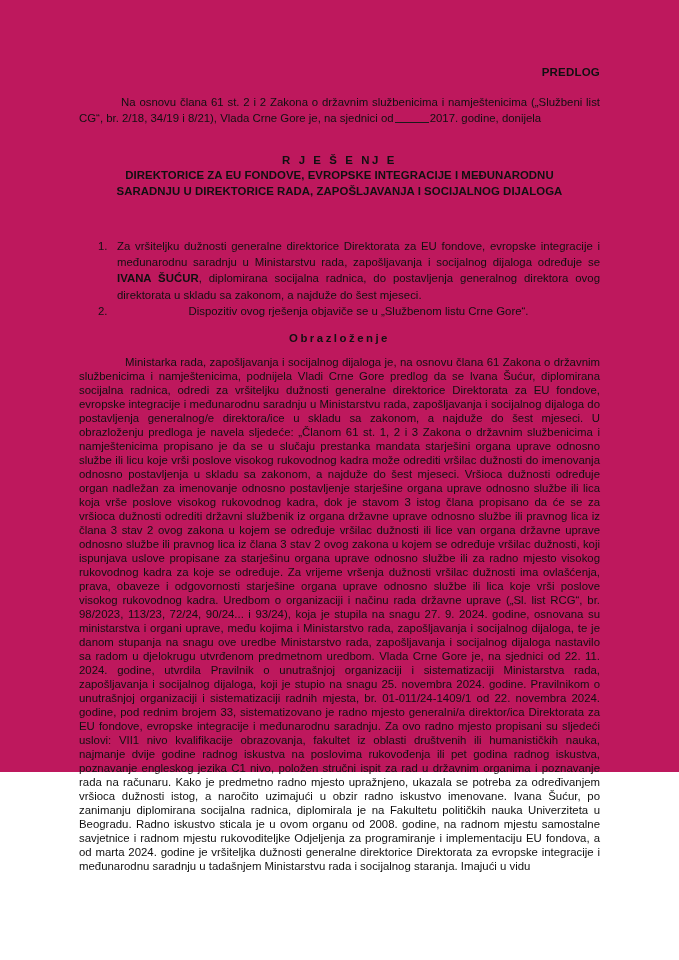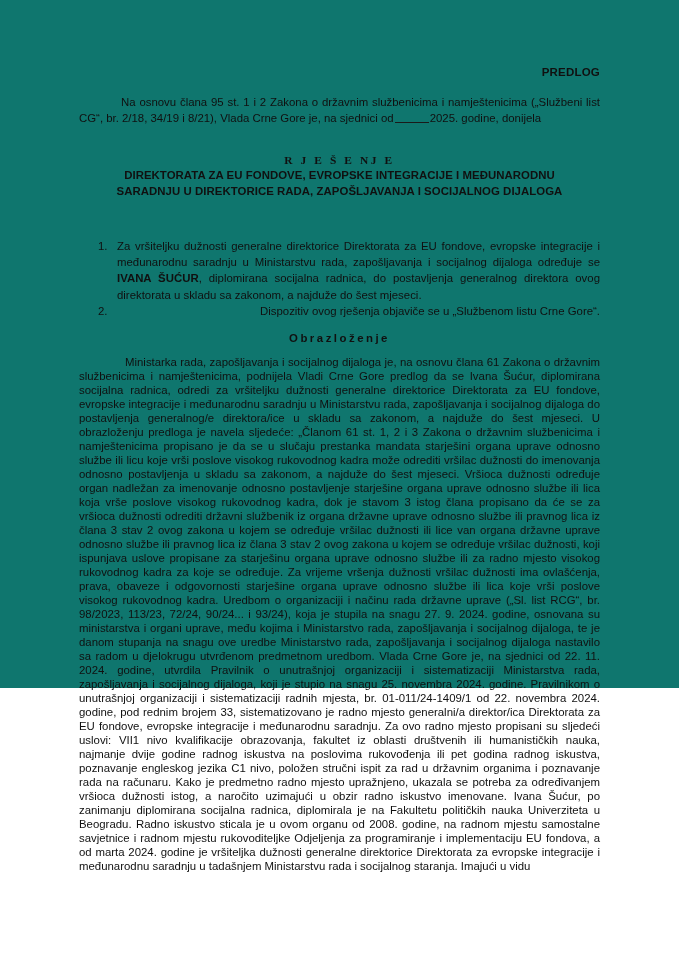--- a/index.html
+++ b/index.html
@@ -13,22 +13,22 @@
     height: 960px;
     overflow: hidden;
     font-family: "Liberation Sans", sans-serif;
     color: #101010;
     -webkit-font-smoothing: antialiased;
   }
 
   .page {
     position: relative;
     width: 679px;
-    height: 688px;
-    background: #0f766e;
+    height: 772px;
+    background: #be185d;
     box-sizing: border-box;
   }
 
   
   .doc-header {
     position: absolute;
     top: 66px;
     left: 79px;
     width: 521px;
     text-align: right;
@@ -65,21 +65,20 @@
     left: 64px;
     width: 551px;
     text-align: center;
     font-size: 11.4px;
     font-weight: bold;
     line-height: 15.4px;
   }
   .title-block .rjesenje {
     letter-spacing: 2.6px;
     display: block;
-    font-family: Liberation Serif, serif;
   }
   .title-block .title-line {
     display: block;
     letter-spacing: 0.05px;
   }
 
   
   .decision-list {
     position: absolute;
     top: 238px;
@@ -101,21 +100,21 @@
     position: absolute;
     left: 19px;
     top: 0;
     width: 20px;
     text-align: left;
   }
   .decision-list li .li-body {
     display: block;
   }
   .decision-list li:last-child .li-body {
-    text-align: right;
+    text-align: center;
   }
   b.name {
     font-weight: bold;
   }
 
   
   .reason-heading {
     position: absolute;
     top: 324px;
     left: 64px;
@@ -142,26 +141,26 @@
   }
 </style>
 </head>
 <body>
 
 <div class="page">
 
   <div class="doc-header">PREDLOG</div>
 
   <div class="preamble">
-    <span>Na osnovu člana 95 st. 1 i 2 Zakona o državnim službenicima i namještenicima („Službeni list CG“, br. 2/18, 34/19 i 8/21), Vlada Crne Gore je, na sjednici od</span><span class="blank-line"></span><span>2025. godine, donijela</span>
+    <span>Na osnovu člana 61 st. 2 i 2 Zakona o državnim službenicima i namještenicima („Službeni list CG“, br. 2/18, 34/19 i 8/21), Vlada Crne Gore je, na sjednici od</span><span class="blank-line"></span><span>2017. godine, donijela</span>
   </div>
 
   <div class="title-block">
     <span class="rjesenje">R J E Š E NJ E</span>
-    <span class="title-line">DIREKTORATA ZA EU FONDOVE, EVROPSKE INTEGRACIJE I MEĐUNARODNU</span>
+    <span class="title-line">DIREKTORICE ZA EU FONDOVE, EVROPSKE INTEGRACIJE I MEĐUNARODNU</span>
     <span class="title-line">SARADNJU U DIREKTORICE RADA, ZAPOŠLJAVANJA I SOCIJALNOG DIJALOGA</span>
   </div>
 
   <ol class="decision-list">
     <li>
       <span class="marker">1.</span>
       <span class="li-body"><span>Za vršiteljku dužnosti generalne direktorice Direktorata za EU fondove, evropske integracije i međunarodnu saradnju u Ministarstvu rada, zapošljavanja i socijalnog dijaloga određuje se </span><b class="name">IVANA ŠUĆUR</b><span>, diplomirana socijalna radnica, do postavljenja generalnog direktora ovog direktorata u skladu sa zakonom, a najduže do šest mjeseci.</span></span>
     </li>
     <li>
       <span class="marker">2.</span>

